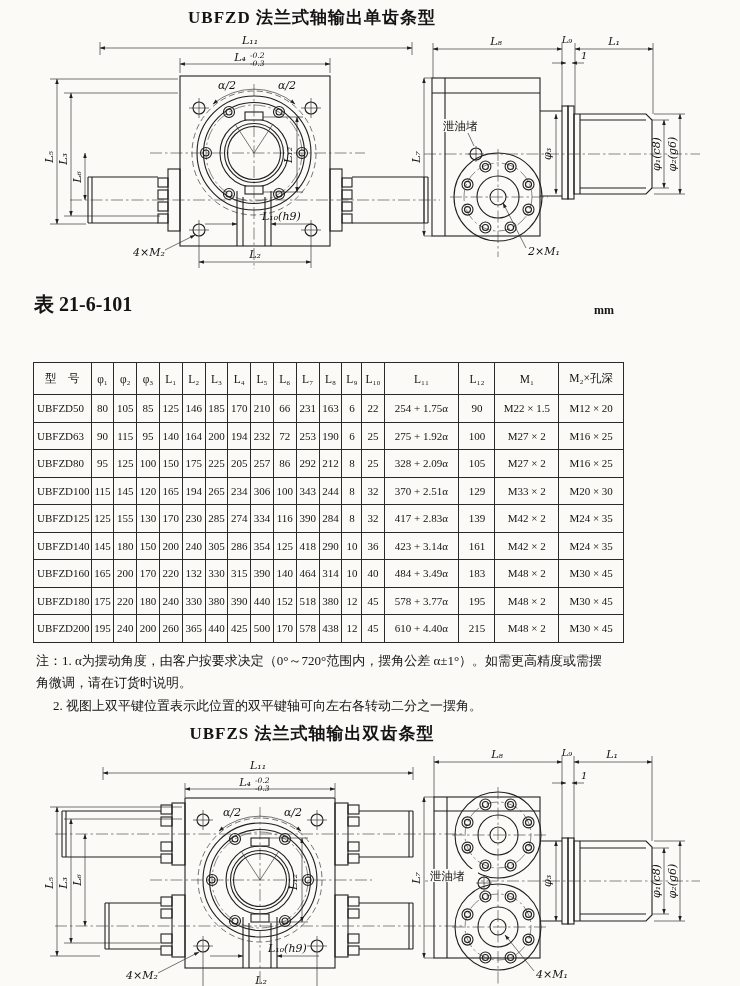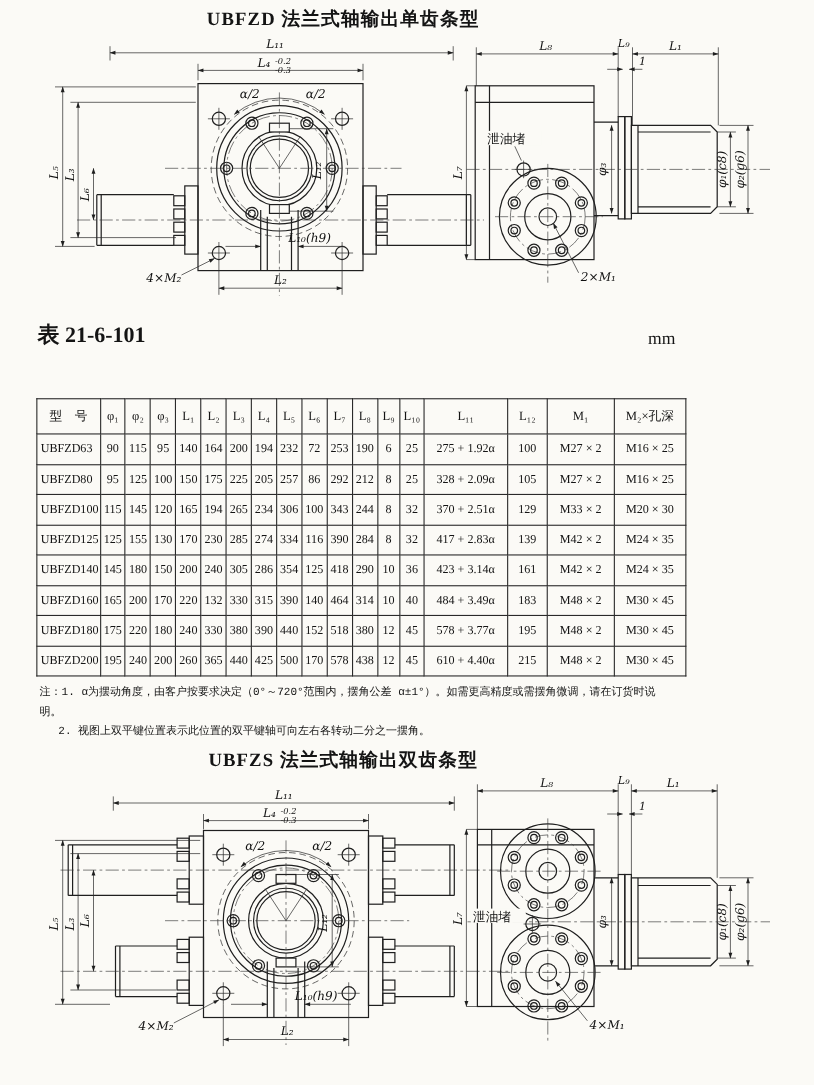--- a/index.html
+++ b/index.html
@@ -6,30 +6,30 @@
   body{width:740px;height:986px;background:#fbfaf6;color:#141414;
        font-family:"Liberation Serif","DejaVu Serif",serif;overflow:hidden;}
   .sheet{position:relative;width:624px;height:986px;}
   .title{ text-align:center;font-weight:bold;font-size:17px;letter-spacing:1px;
           margin:0;padding-top:6px;font-family:"Liberation Serif","DejaVu Serif",serif;}
   .title.second{padding-top:4px;}
   svg{display:block;}
   .cap-row{display:flex;justify-content:space-between;align-items:flex-end;
            margin:0 6px 2px 34px;}
   .cap{font-weight:bold;font-size:20px;}
-  .unit{font-size:16px;padding-right:4px;}
+  .unit{font-size:12px;padding-right:4px;font-weight:bold;}
   table{border-collapse:collapse;margin-left:33px;table-layout:fixed;
         font-size:11px;margin-top:44px;}
   th,td{border:1px solid #2a2a2a;text-align:center;padding:0 1px;
         overflow:hidden;white-space:nowrap;}
   table{border:1.5px solid #1c1c1c;}
   th{height:31px;font-weight:normal;font-size:11.5px;}
   td{height:26.5px;}
   td:first-child{text-align:left;padding-left:3px;}
-  .notes{font-size:10px;line-height:1.75;margin:7px 10px 0 36px;font-family:Liberation Mono, monospace;}
+  .notes{font-size:13px;line-height:1.75;margin:7px 10px 0 36px;}
   .notes .n2{padding-left:17px;}
   
   .p  {stroke:#1f1f1f;stroke-width:1.1;fill:none;}
   .pf {stroke:#1f1f1f;stroke-width:1.1;fill:#fbfaf6;}
   .tn {stroke:#2b2b2b;stroke-width:0.65;fill:none;}
   .cl {stroke:#3a3a3a;stroke-width:0.6;fill:none;stroke-dasharray:12 3 2.5 3;}
   .d2 {stroke:#2b2b2b;stroke-width:0.65;fill:none;stroke-dasharray:6 3.5;}
   .dl {font:italic 11px "DejaVu Serif",serif;fill:#111;}
   .dls{font:italic 10px "DejaVu Serif",serif;fill:#111;}
   .tol{font:italic 7.5px "DejaVu Serif",serif;fill:#111;}
@@ -249,20 +249,40 @@
           <th>L₈</th>
           <th>L₉</th>
           <th>L₁₀</th>
           <th>L₁₁</th>
           <th>L₁₂</th>
           <th>M₁</th>
           <th>M₂×孔深</th>
         </tr>
       </thead>
     <tbody id="tbody">
+        <tr>
+          <td>UBFZD50</td>
+          <td>80</td>
+          <td>105</td>
+          <td>85</td>
+          <td>125</td>
+          <td>146</td>
+          <td>185</td>
+          <td>170</td>
+          <td>210</td>
+          <td>66</td>
+          <td>231</td>
+          <td>163</td>
+          <td>6</td>
+          <td>22</td>
+          <td>254 + 1.75α</td>
+          <td>90</td>
+          <td>M22 × 1.5</td>
+          <td>M12 × 20</td>
+        </tr>
         <tr>
           <td>UBFZD63</td>
           <td>90</td>
           <td>115</td>
           <td>95</td>
           <td>140</td>
           <td>164</td>
           <td>200</td>
           <td>194</td>
           <td>232</td>

